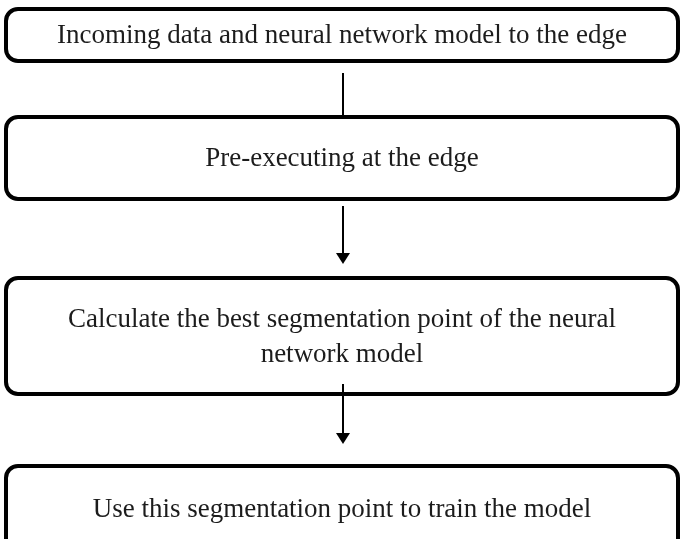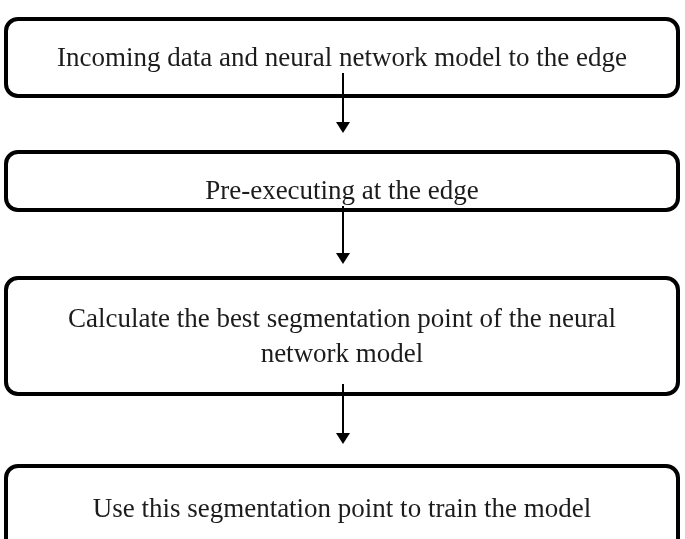--- a/index.html
+++ b/index.html
@@ -32,22 +32,22 @@
     text-align: center;
   }
   .box-text {
     display: block;
     padding: 0 22px;
     font-size: 27px;
     line-height: 1.3;
     color: var(--text);
   }
 
-  .box1 { top: 17px;   height: 81px; }
-  .box2 { top: 150px; height: 62px; align-items: flex-end; }
+  .box1 { top: 7px;   height: 56px; }
+  .box2 { top: 115px; height: 86px; }
   .box3 { top: 276px; height: 120px; }
   .box4 { top: 464px; height: 89px; }
 
   .arrow {
     position: absolute;
     left: 336px;
     width: 14px;
   }
   .arrow1 { top: 73px;  height: 60px; }
   .arrow2 { top: 206px; height: 58px; }

